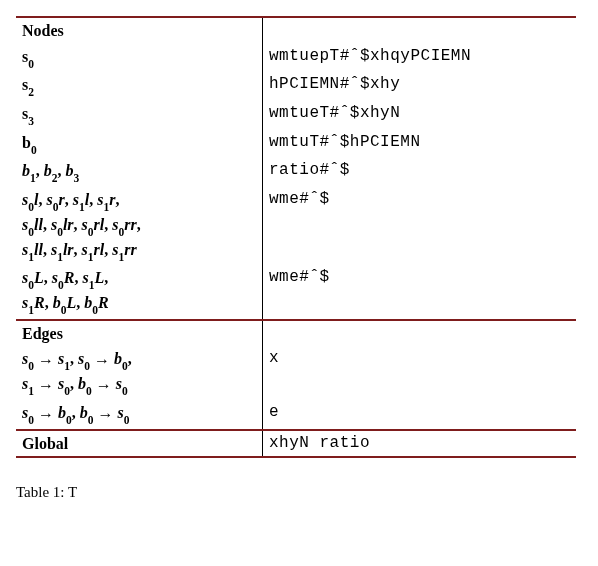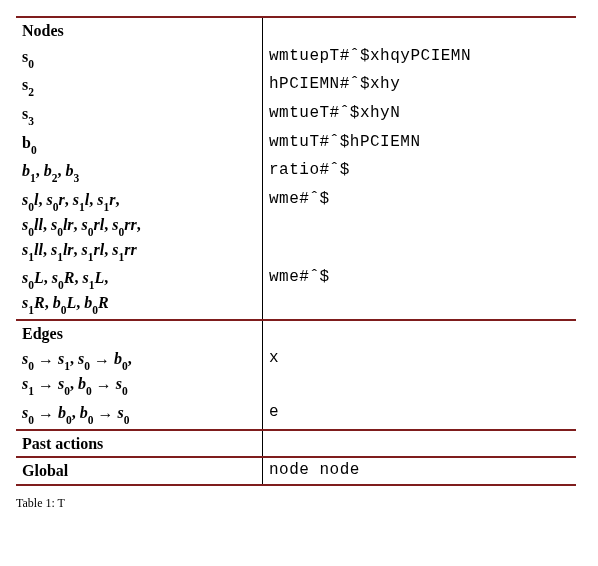--- a/index.html
+++ b/index.html
@@ -34,22 +34,22 @@
   .section-head {
     font-weight: bold;
   }
   .sub {
     font-size: 0.72em;
     vertical-align: sub;
     position: relative;
     top: 0.15em;
   }
   .caption {
-    margin-top: 10px;
-    font-size: 12px;
+    margin-top: 26px;
+    font-size: 15px;
   }
   .tabnum {
     display: inline;
   }
 </style>
 </head>
 <body>
 
 <table class="table">
   <tbody>
@@ -113,28 +113,24 @@
       </td>
       <td class="col-right">x</td>
     </tr>
     <tr>
       <td class="col-left">
         <i>s</i><span class="sub">0</span> → <i>b</i><span class="sub">0</span>, <i>b</i><span class="sub">0</span> → <i>s</i><span class="sub">0</span>
       </td>
       <td class="col-right">e</td>
     </tr>
 
-    <tr class="hr-row">
-      <td class="col-left section-head">Past actions</td>
-      <td class="col-right"></td>
-    </tr>
 
     <tr class="hr-row">
       <td class="col-left section-head">Global</td>
-      <td class="col-right">node node</td>
+      <td class="col-right">xhyN ratio</td>
     </tr>
     <tr class="hr-row">
       <td class="col-left" style="padding:0"></td>
       <td class="col-right" style="padding:0"></td>
     </tr>
   </tbody>
 </table>
 
 <div class="caption">
   <span class="tabnum">Table 1: </span><span>T</span>

